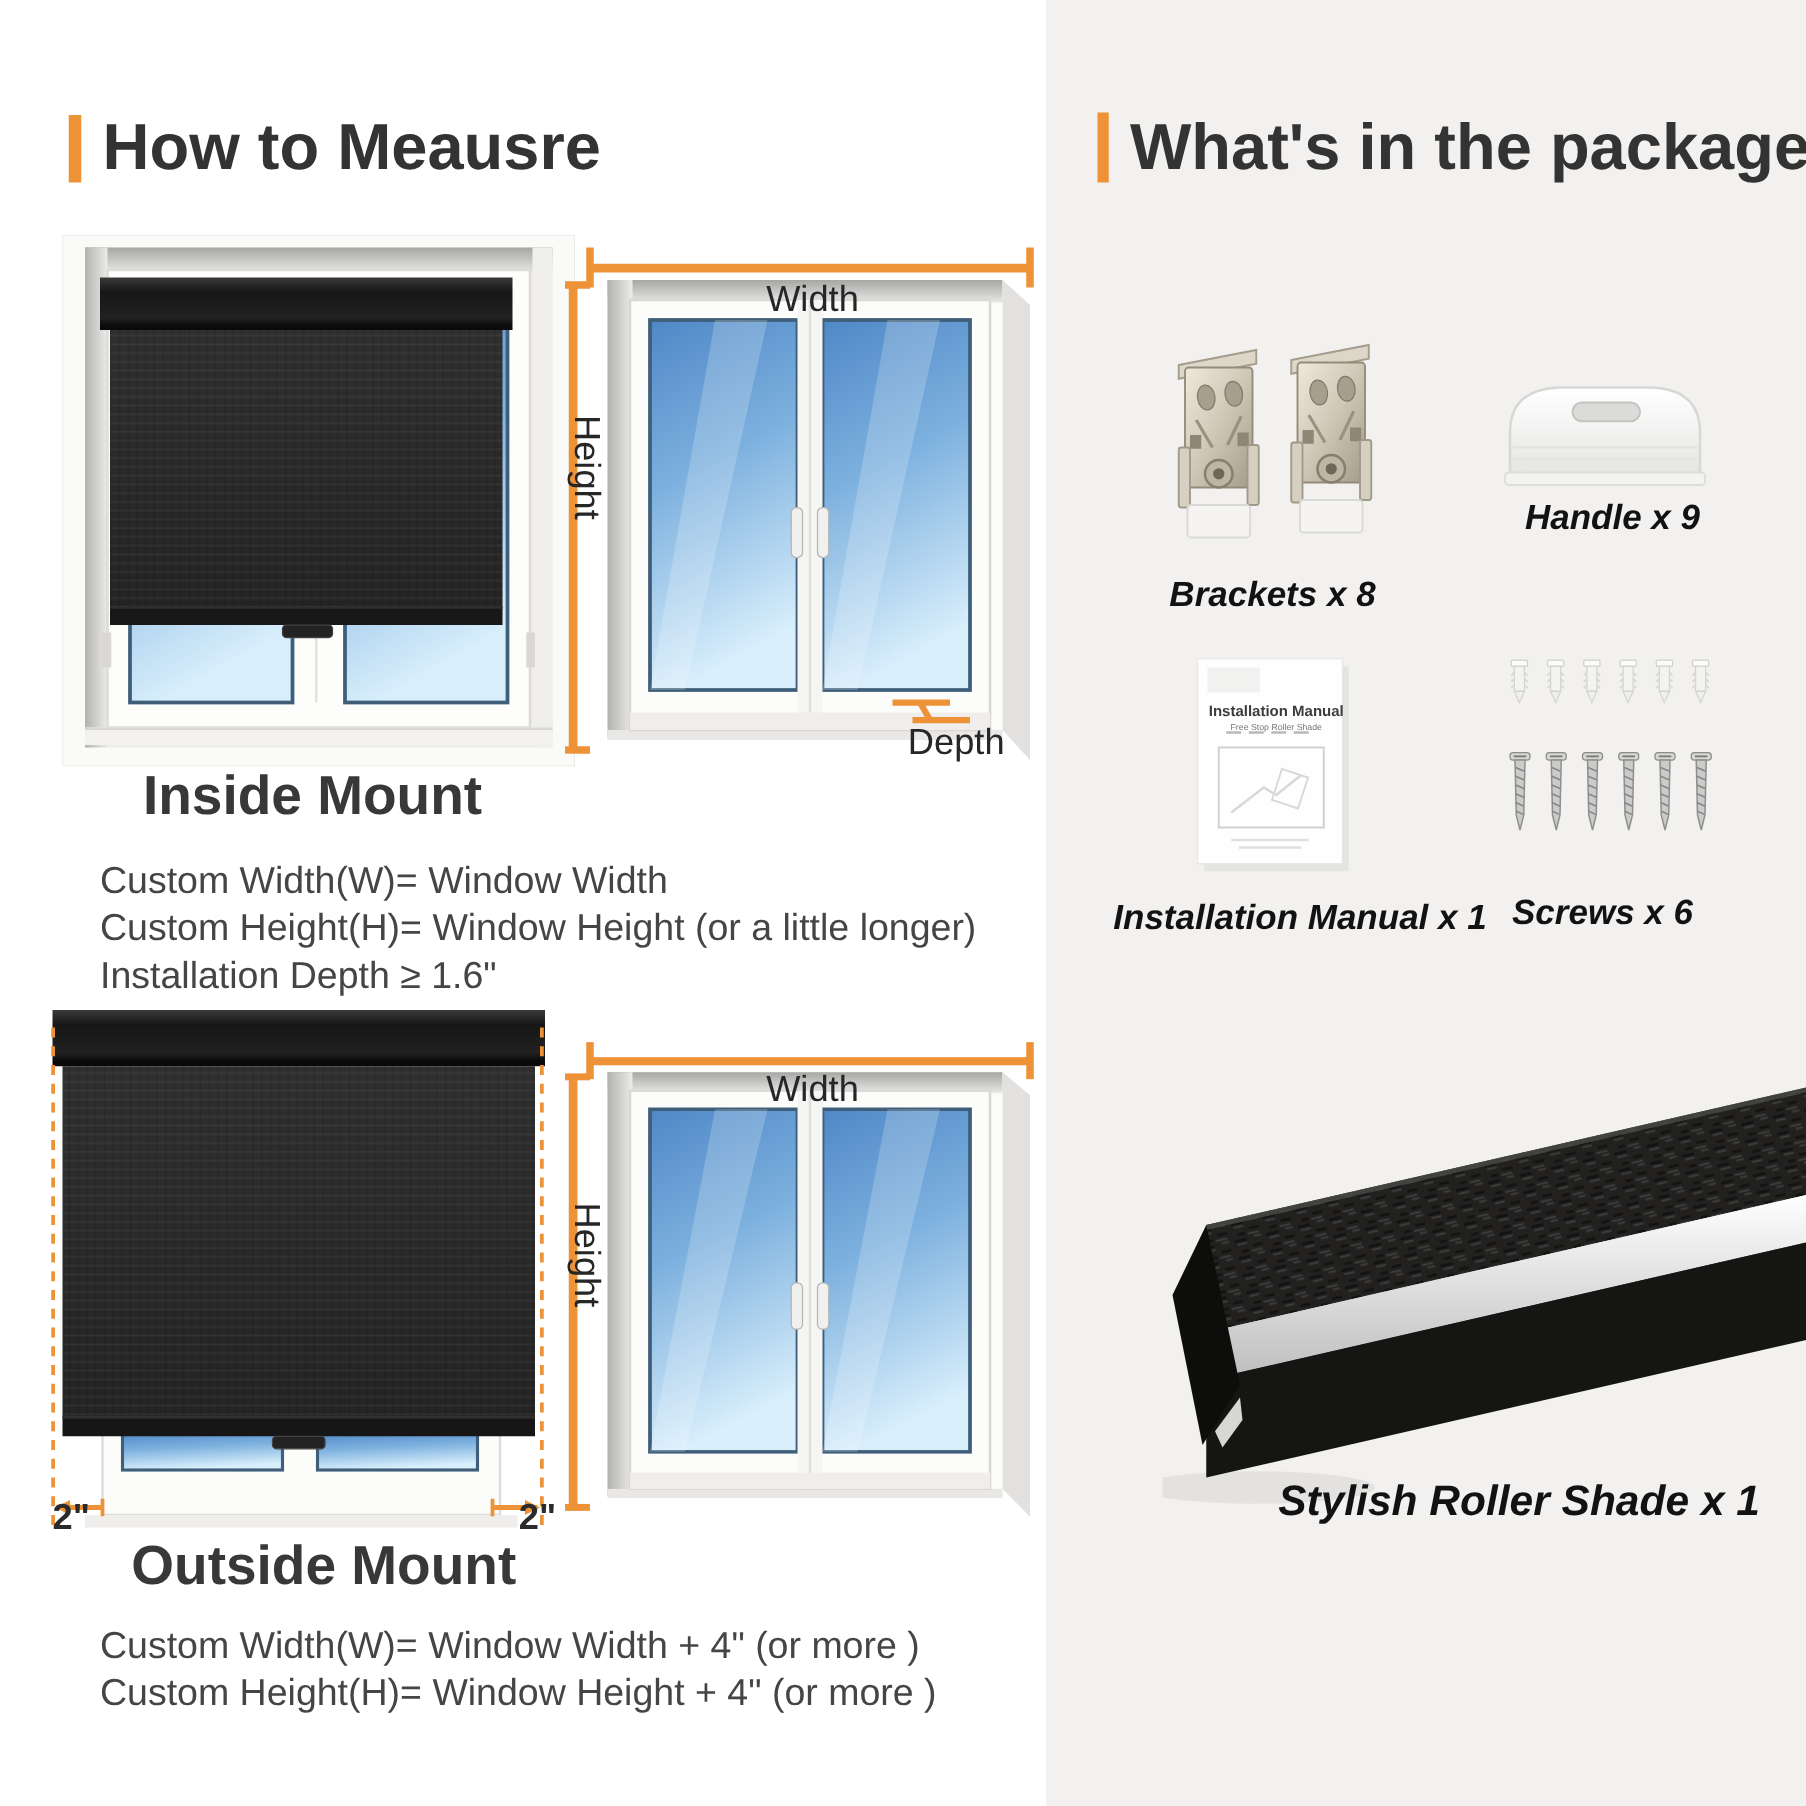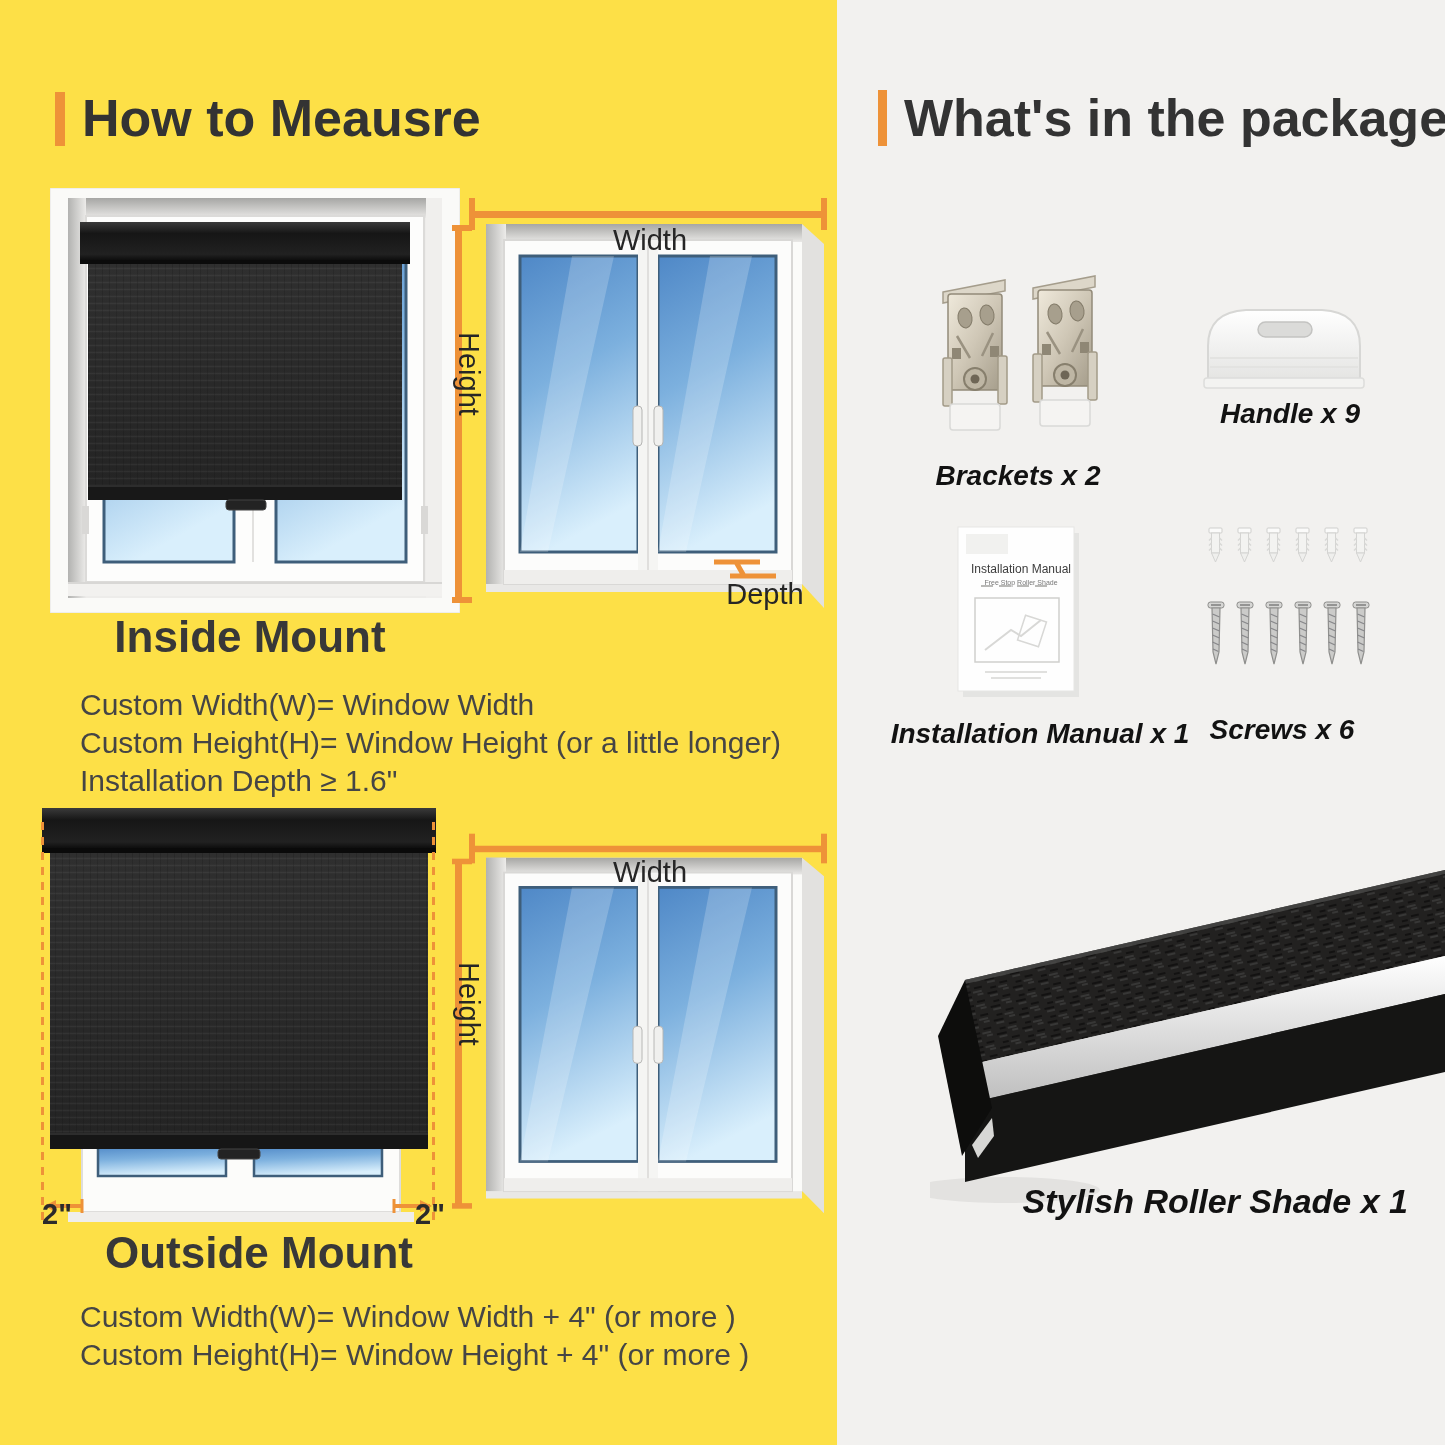--- a/index.html
+++ b/index.html
@@ -1,29 +1,29 @@
 <!DOCTYPE html>
 <html><head>
 <meta charset="utf-8">
 <style>
   html,body{margin:0;padding:0;background:#ddd;}
-  .page{position:relative;width:1445px;height:1445px;background:#fde047;overflow:hidden;
+  .page{position:relative;width:1445px;height:1445px;background:#ffffff;overflow:hidden;
         font-family:"Liberation Sans",sans-serif;color:#3b3b3b;}
   .page *{box-sizing:border-box;}
   .bg-right{position:absolute;left:837px;top:0;width:608px;height:1445px;background:#f2f1ef;}
   .accent{position:absolute;width:10px;background:#ee9238;}
   .title{position:absolute;margin:0;font-size:52px;font-weight:700;color:#333;white-space:nowrap;}
   .h2{position:absolute;margin:0;font-size:44px;font-weight:700;color:#383838;text-align:center;white-space:nowrap;}
   .line{position:absolute;left:68px;margin:12px;font-size:30px;color:#454545;white-space:nowrap;}
   .mlabel{position:absolute;font-size:29px;color:#262626;white-space:nowrap;}
   .mlabel.vert{writing-mode:vertical-rl;}
   .offlabel{position:absolute;font-size:29px;font-weight:700;color:#2b2b2b;text-align:center;}
   .ilabel{position:absolute;font-size:28px;font-weight:700;font-style:italic;color:#121212;text-align:center;white-space:nowrap;}
   .ilabel.big{font-size:34px;text-align:right;}
-  .tiny{position:absolute;text-align:center;color:#3c3c3c;font-weight:400;}
+  .tiny{position:absolute;text-align:center;color:#3c3c3c;font-weight:700;}
   .fig{position:absolute;}
 </style>
 </head>
 <body>
 
 <div class="page">
 
   <svg width="0" height="0" style="position:absolute" aria-hidden="true">
     <defs>
       <linearGradient id="glass" x1="0" y1="0" x2="0.22" y2="1">
@@ -201,21 +201,21 @@
   <p class="line" style="top:1288px">Custom Width(W)= Window Width + 4" (or more )</p>
   <p class="line" style="top:1326px">Custom Height(H)= Window Height + 4" (or more )</p>
 
   <span class="accent" style="left:878px;top:90px;height:56px;width:9px"></span>
   <h1 class="title" style="left:904px;top:88px">What's in the package</h1>
 
   <svg class="fig" style="left:933px;top:270px" width="175" height="165" viewBox="0 0 175 165">
     <use href="#bracket" x="10" y="8"></use>
     <use href="#bracket" x="100" y="4"></use>
   </svg>
-  <div class="ilabel" style="left:888px;top:460px;width:260px">Brackets x 2</div>
+  <div class="ilabel" style="left:888px;top:460px;width:260px">Brackets x 8</div>
 
   <svg class="fig" style="left:1198px;top:294px" width="175" height="100" viewBox="0 0 175 100">
     <path d="M10,92 V52 Q10,18 48,16 H124 Q162,18 162,52 V92 Z" fill="url(#handleG)" stroke="#d7d7d5" stroke-width="2"></path>
     <rect x="60" y="28" width="54" height="15" rx="7.5" fill="#dbdbd9" stroke="#c3c3c1" stroke-width="1.5"></rect>
     <path d="M12,64 H160 M12,73 H160" stroke="#e3e3e1" stroke-width="2"></path>
     <rect x="6" y="84" width="160" height="10" rx="3" fill="#f3f3f1" stroke="#dddddb" stroke-width="1.5"></rect>
   </svg>
   <div class="ilabel" style="left:1170px;top:398px;width:240px">Handle x 9</div>
 
   <svg class="fig" style="left:950px;top:522px" width="140" height="182" viewBox="0 0 140 182">

